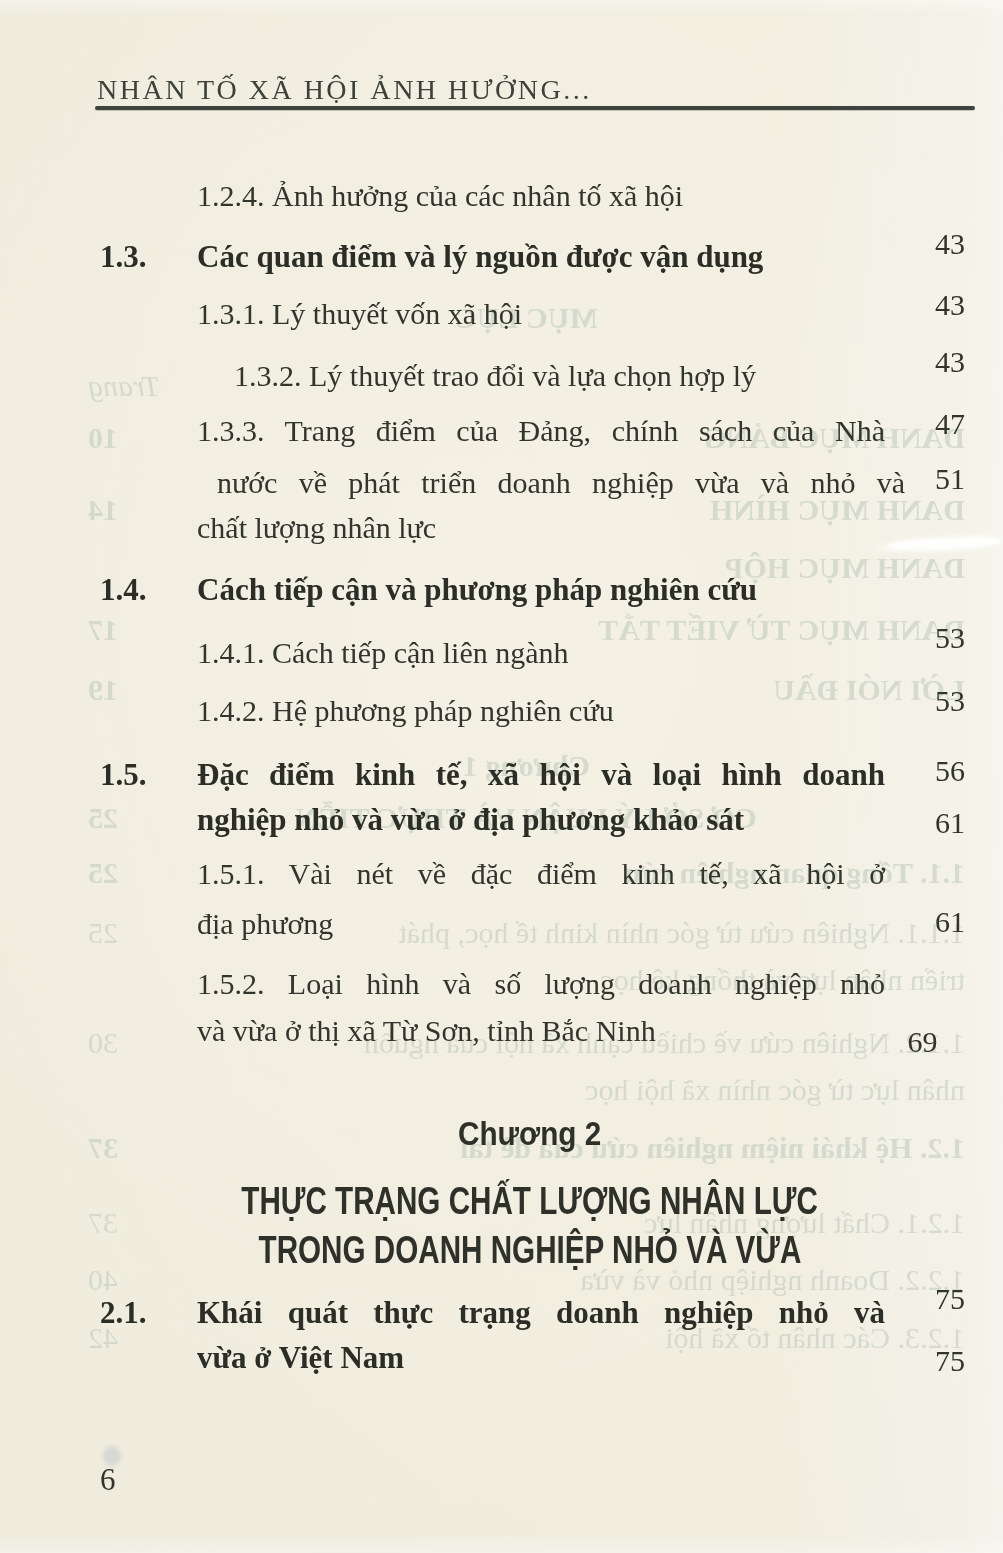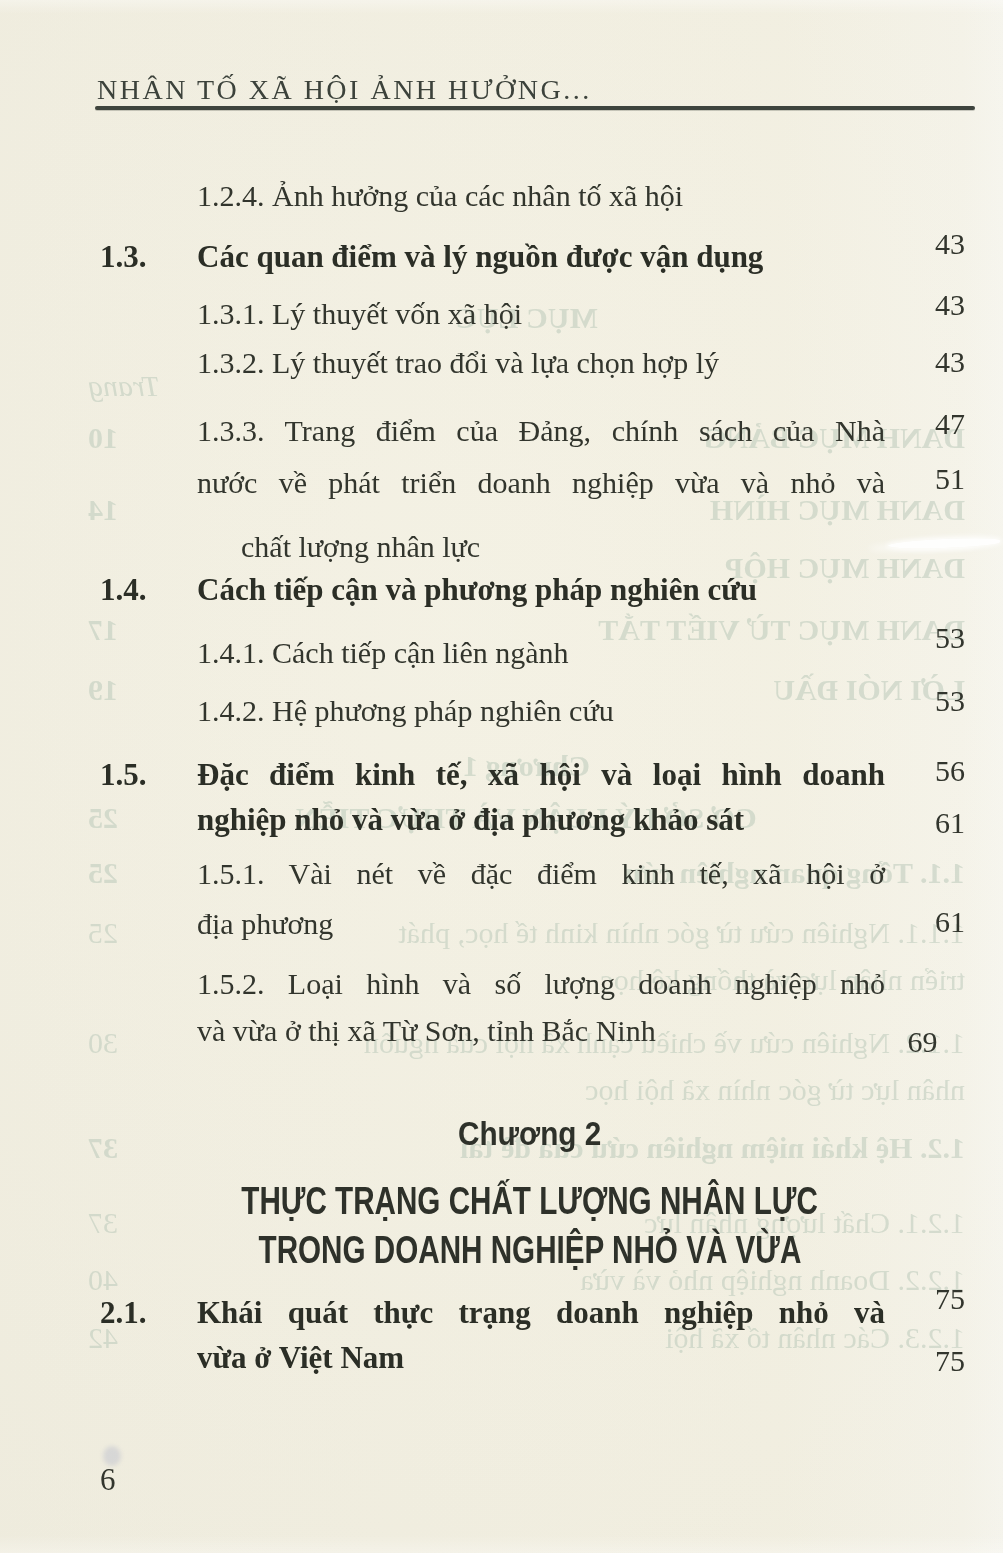--- a/index.html
+++ b/index.html
@@ -166,25 +166,25 @@
     <div class="header-rule"></div>
 
     <div id="toc-layer">
         <div class="toc-line" style="top: 177px;">1.2.4. Ảnh hưởng của các nhân tố xã hội</div>
         <div class="toc-page" style="top: 177px;">43</div>
         <span class="toc-num" style="top: 238px;">1.3.</span>
         <div class="toc-line bold" style="top: 238px;">Các quan điểm và lý nguồn được vận dụng</div>
         <div class="toc-page" style="top: 238px;">43</div>
         <div class="toc-line" style="top: 295px;">1.3.1. Lý thuyết vốn xã hội</div>
         <div class="toc-page" style="top: 295px;">43</div>
-        <div class="toc-line" style="top: 344px;">1.3.2. Lý thuyết trao đổi và lựa chọn hợp lý</div>
+        <div class="toc-line" style="top: 357px; margin-left: 37px;">1.3.2. Lý thuyết trao đổi và lựa chọn hợp lý</div>
         <div class="toc-page" style="top: 357px;">47</div>
         <div class="toc-line just" style="top: 412px;">1.3.3. Trang điểm của Đảng, chính sách của Nhà</div>
-        <div class="toc-line just" style="top: 464px;">nước về phát triển doanh nghiệp vừa và nhỏ và</div>
-        <div class="toc-line" style="top: 528px; margin-left: 44px;">chất lượng nhân lực</div>
+        <div class="toc-line just" style="top: 464px; margin-left: 20px;">nước về phát triển doanh nghiệp vừa và nhỏ và</div>
+        <div class="toc-line" style="top: 509px;">chất lượng nhân lực</div>
         <div class="toc-page" style="top: 412px;">51</div>
         <span class="toc-num" style="top: 571px;">1.4.</span>
         <div class="toc-line bold" style="top: 571px;">Cách tiếp cận và phương pháp nghiên cứu</div>
         <div class="toc-page" style="top: 571px;">53</div>
         <div class="toc-line" style="top: 634px;">1.4.1. Cách tiếp cận liên ngành</div>
         <div class="toc-page" style="top: 634px;">53</div>
         <div class="toc-line" style="top: 692px;">1.4.2. Hệ phương pháp nghiên cứu</div>
         <div class="toc-page" style="top: 704px;">56</div>
         <span class="toc-num" style="top: 756px;">1.5.</span>
         <div class="toc-line bold just" style="top: 756px;">Đặc điểm kinh tế, xã hội và loại hình doanh</div>

